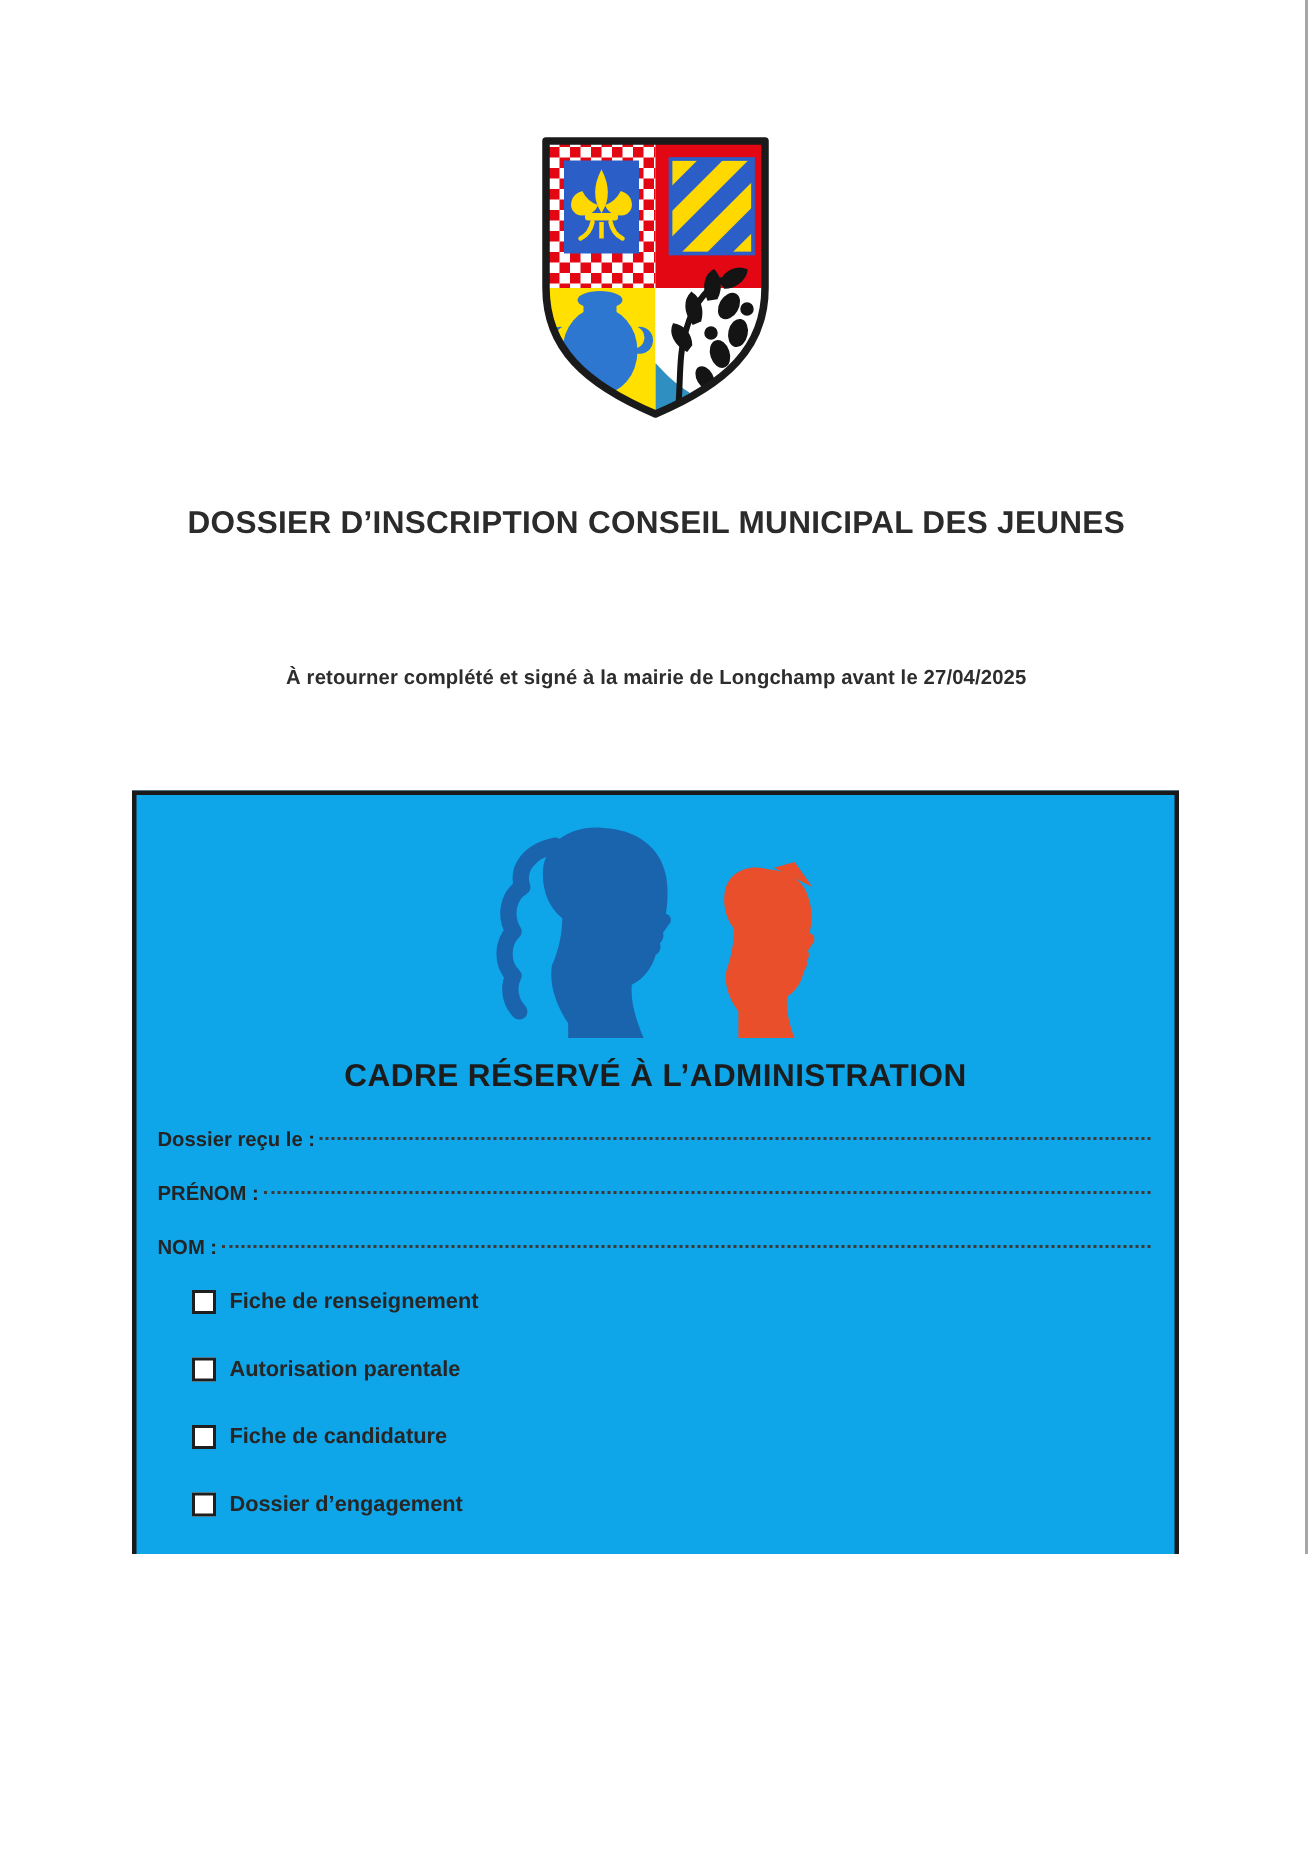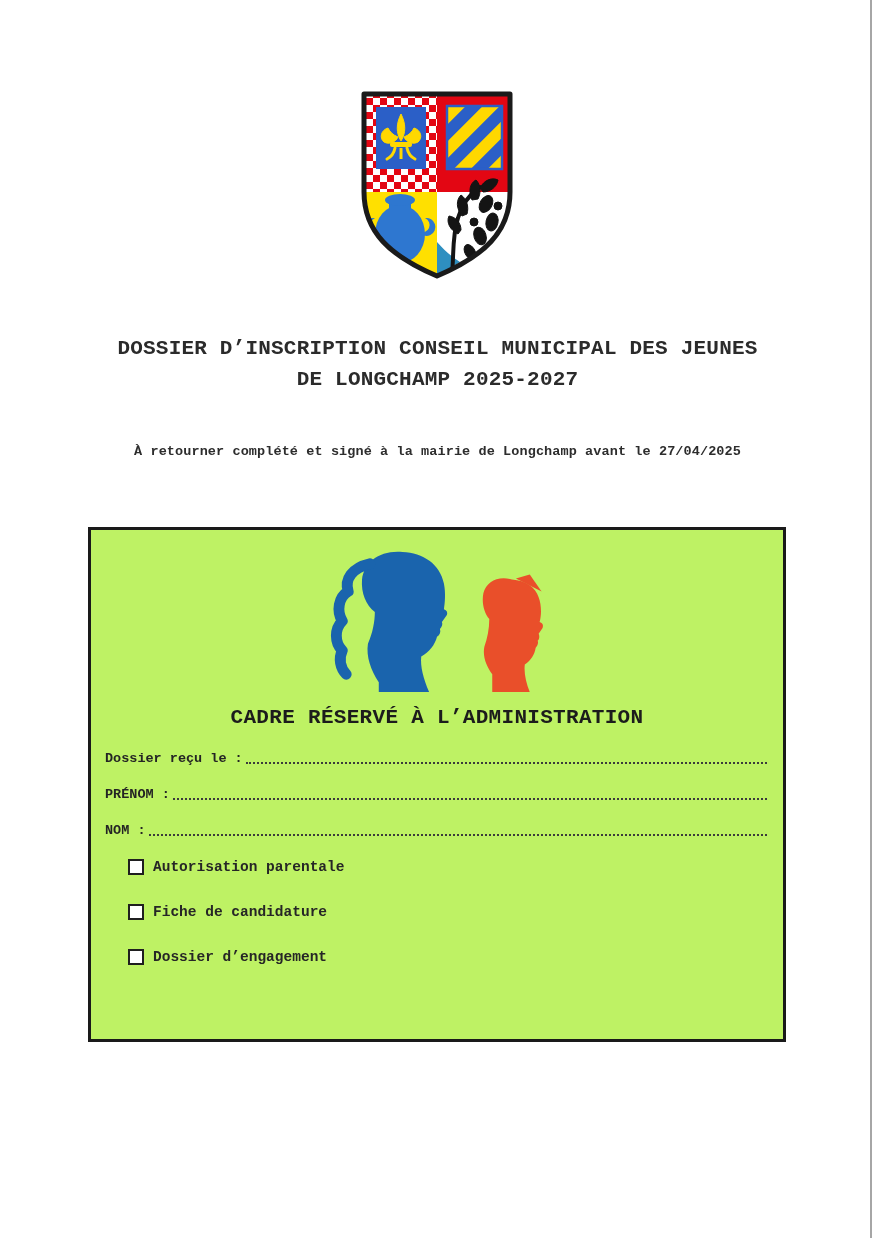--- a/index.html
+++ b/index.html
@@ -1,40 +1,40 @@
 <!DOCTYPE html>
 <html><head>
 <meta charset="utf-8">
 <style>
   html,body { margin:0; padding:0; background:#ffffff; }
   #page {
-    position:relative; width:875px; height:1238px; background:#ffffff;
-    font-family:Liberation Mono, monospace; overflow:hidden;
+    position:relative; width:875px; height:1036px; background:#ffffff;
+    font-family:Liberation Sans, sans-serif; overflow:hidden;
   }
   .coat { position:absolute; left:352px; top:84px; width:170px; height:200px; }
   .doc-title {
     position:absolute; left:60px; right:60px; top:333px; text-align:center;
     font-size:21px; font-weight:bold; color:#2b2b2b; line-height:31px; letter-spacing:0.2px;
   }
   .return-note {
     position:absolute; left:40px; right:40px; top:444px; text-align:center;
     font-size:13.5px; font-weight:bold; color:#2d2d2d; letter-spacing:0.1px;
   }
   .admin-box {
     position:absolute; left:88px; top:527px; width:698px; height:515px;
-    border:3px solid #1a1a1a; box-sizing:border-box; background:#bef264;
+    border:3px solid #1a1a1a; box-sizing:border-box; background:#0ea5e9;
   }
   .silhouettes { display:block; margin:16px auto 0 auto; width:238px; height:148px; }
   .box-heading {
     text-align:center; font-size:21px; font-weight:bold; color:#1c1c1c;
     margin-top:12px; letter-spacing:0.3px;
   }
   .fields { margin:22px 16px 0 14px; }
   .field-row {
-    display:flex; align-items:flex-end; margin-bottom:21px;
+    display:flex; align-items:center; margin-bottom:21px;
     font-size:13.5px; font-weight:bold; color:#242424; white-space:nowrap;
   }
   .field-row .dots {
     flex:1; border-bottom:2px dotted #3b3b3b; margin-left:3px; margin-bottom:2px; height:1px;
   }
   .checklist { margin:18px 0 0 37px; }
   .check-row {
     display:flex; align-items:center; margin-bottom:29px;
     font-size:14.5px; font-weight:600; color:#262626;
   }
@@ -107,21 +107,20 @@
         <ellipse cx="118" cy="168" rx="5" ry="8" transform="rotate(-30 118 168)"></ellipse>
         <circle cx="146" cy="122" r="4"></circle>
         <circle cx="122" cy="138" r="4"></circle>
       </g>
     </g>
     <path d="M12 10 H158 V108 C158 148 132 172 85 192 C38 172 12 148 12 108 Z" fill="none" stroke="#1a1a1a" stroke-width="5" stroke-linejoin="round"></path>
   </svg>
 
   <div class="doc-title">
     <div>DOSSIER D’INSCRIPTION CONSEIL MUNICIPAL DES JEUNES</div>
-    <div>DE LONGCHAMP 2025-2027</div>
   </div>
 
   <div class="return-note">À retourner complété et signé à la mairie de Longchamp avant le 27/04/2025</div>
 
   <div class="admin-box">
 
     <svg class="silhouettes" viewBox="0 0 240 150" xmlns="http://www.w3.org/2000/svg">
 
       <g fill="#1a64ad">
         <path d="M85 6 C62 4, 46 16, 44 34 C43 48, 48 60, 57 67 C57 76, 55 88, 50 99
@@ -154,20 +153,24 @@
       </div>
       <div class="field-row">
         <span>NOM :</span>
         <span class="dots"></span>
       </div>
     </div>
 
     <div class="checklist">
       <div class="check-row">
         <span class="checkbox"></span>
+        <span>Fiche de renseignement</span>
+      </div>
+      <div class="check-row">
+        <span class="checkbox"></span>
         <span>Autorisation parentale</span>
       </div>
       <div class="check-row">
         <span class="checkbox"></span>
         <span>Fiche de candidature</span>
       </div>
       <div class="check-row">
         <span class="checkbox"></span>
         <span>Dossier d’engagement</span>
       </div>

